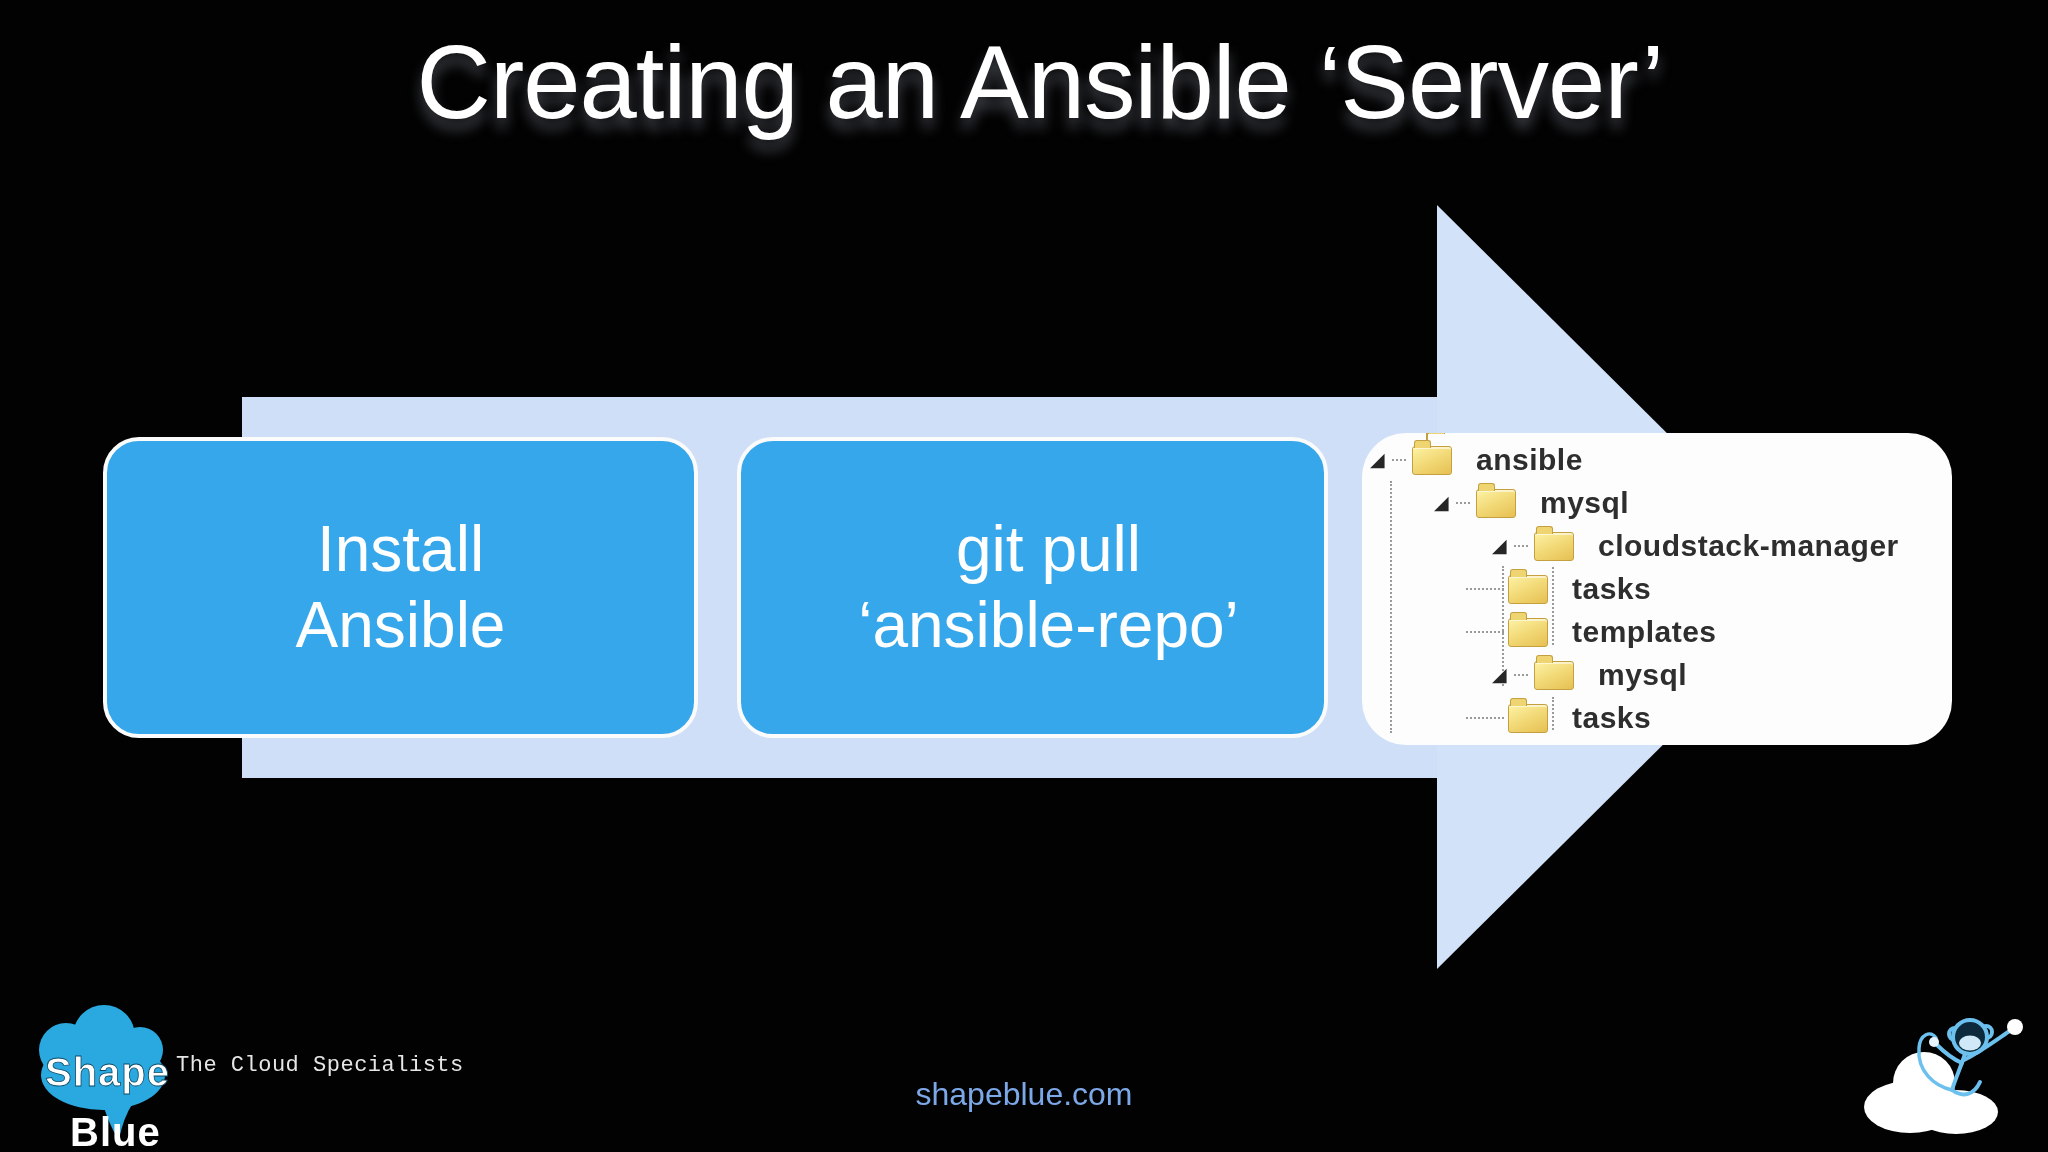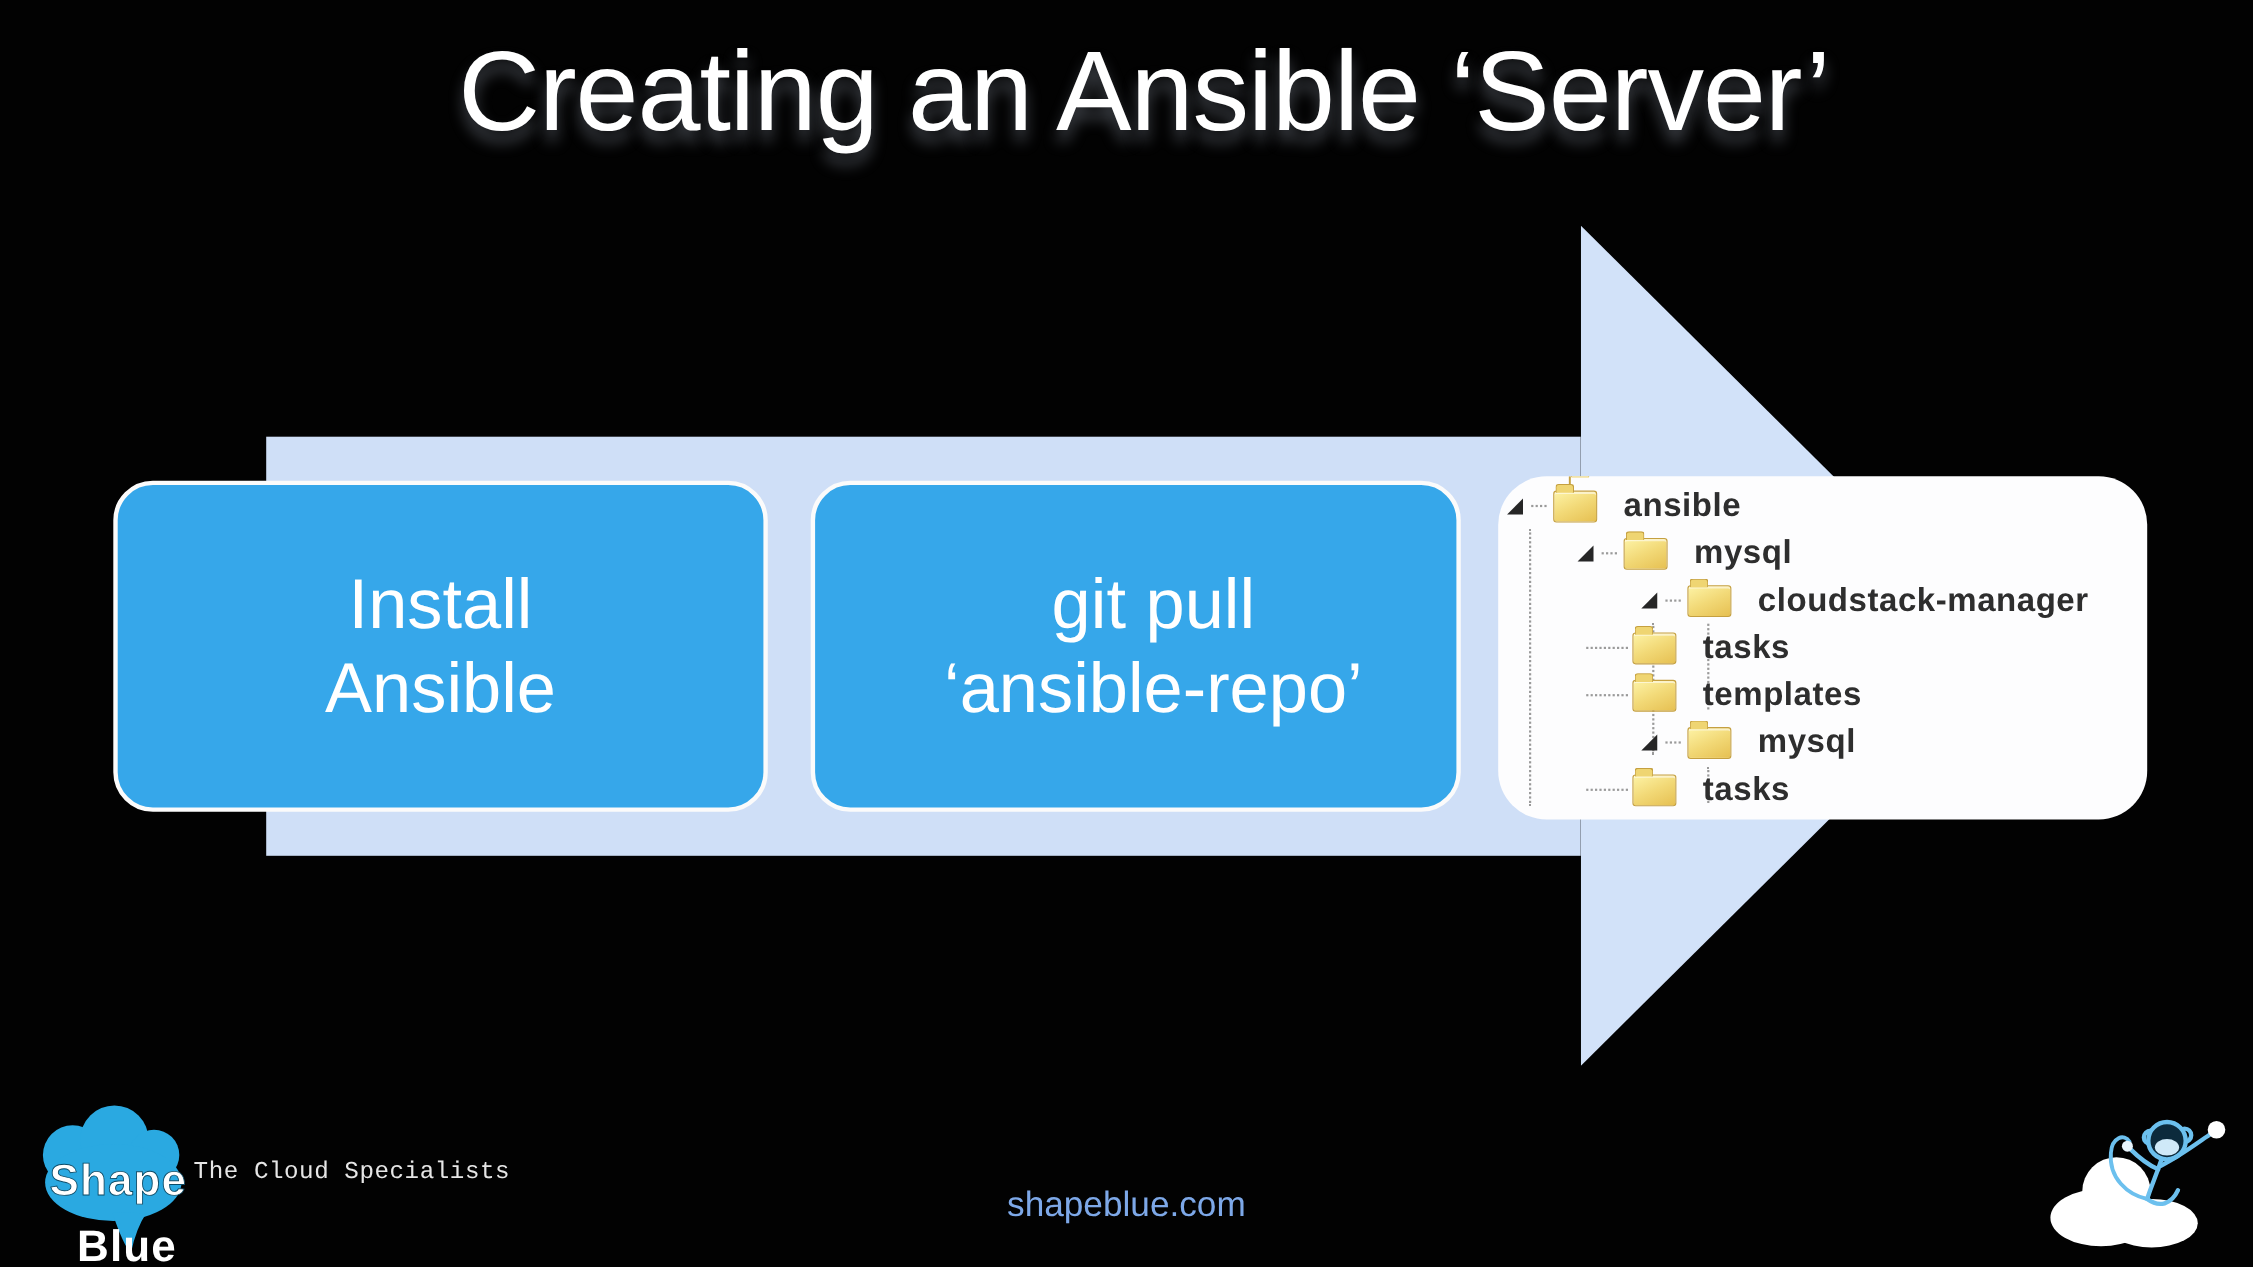--- a/index.html
+++ b/index.html
@@ -25,21 +25,21 @@
   .step-2{left:737px;width:591px;padding-left:32px;}
 
   
   .tree-panel{position:absolute;left:1362px;top:433px;width:590px;height:312px;background:#fdfdfe;
               border-radius:44px;overflow:hidden;color:#2b2b2b;}
   .tree-row{position:absolute;left:0;right:0;height:36px;display:flex;align-items:center;
             font-size:30px;font-weight:700;letter-spacing:.5px;color:#2e2e2e;}
   .lvl0{padding-left:8px;}
   .lvl1{padding-left:72px;}
   .lvl2{padding-left:130px;}
-  .lvl3{padding-left:80px;}
+  .lvl3{padding-left:104px;}
   .twisty{width:22px;flex:none;font-size:19px;line-height:1;color:#262626;
           font-family:"DejaVu Sans",sans-serif;transform:translateY(-1px);}
   .dots-mini{flex:none;width:14px;border-top:2px dotted #9a9a9a;margin:0 6px 0 0;}
   .dots-h{flex:none;width:38px;border-top:2px dotted #9a9a9a;margin-right:4px;}
   .folder{flex:none;width:38px;height:27px;border-radius:3px;position:relative;margin-right:24px;
           background:linear-gradient(155deg,#fdf3a6 0%,#f2d977 50%,#e6c052 100%);
           border:1px solid #c5a040;box-shadow:inset 0 2px 0 rgba(255,255,255,.55);}
   .folder::before{content:"";position:absolute;top:-7px;left:1px;width:15px;height:7px;
           background:#efd572;border:1px solid #c5a040;border-bottom:none;border-radius:3px 3px 0 0;}
   .partial-folder{position:absolute;top:0;left:64px;width:40px;height:12px;overflow:hidden;}

